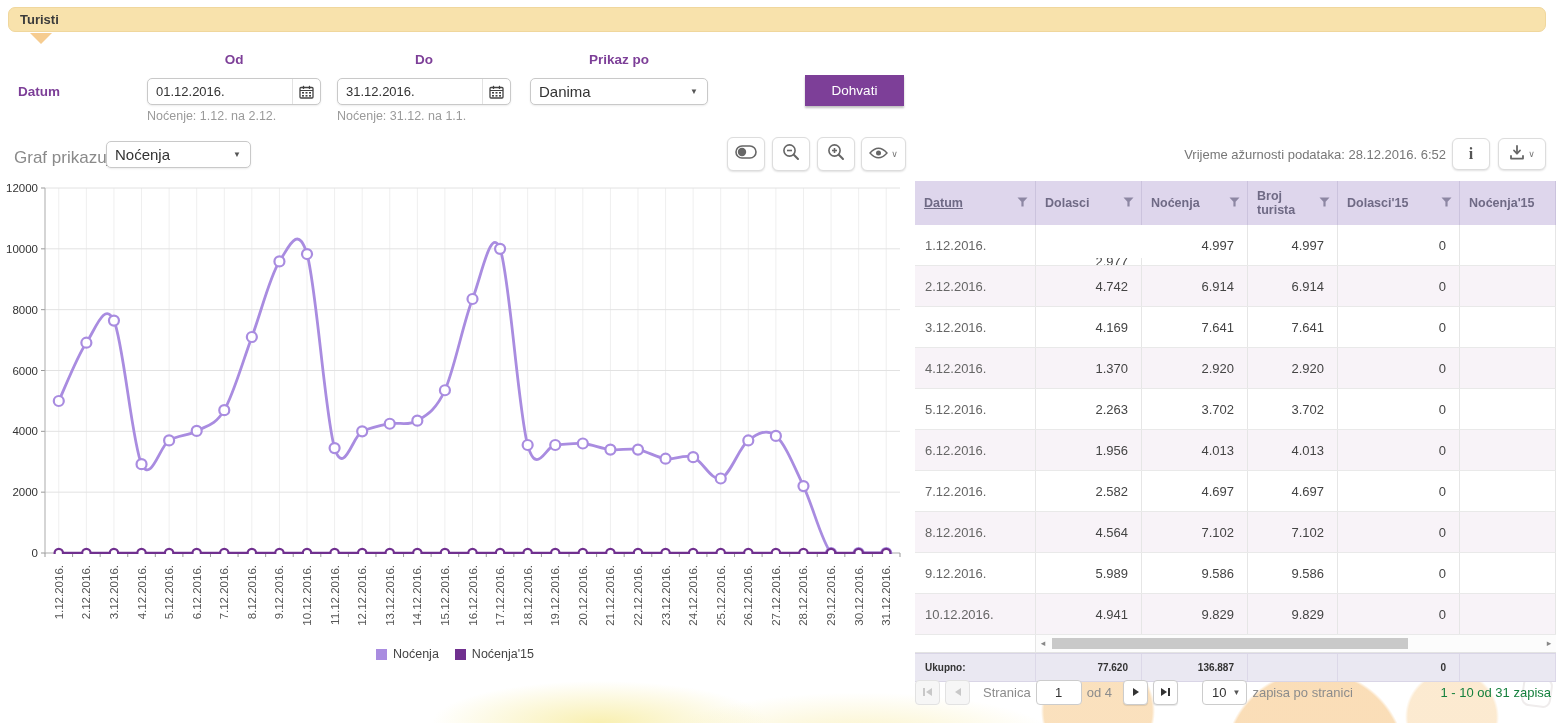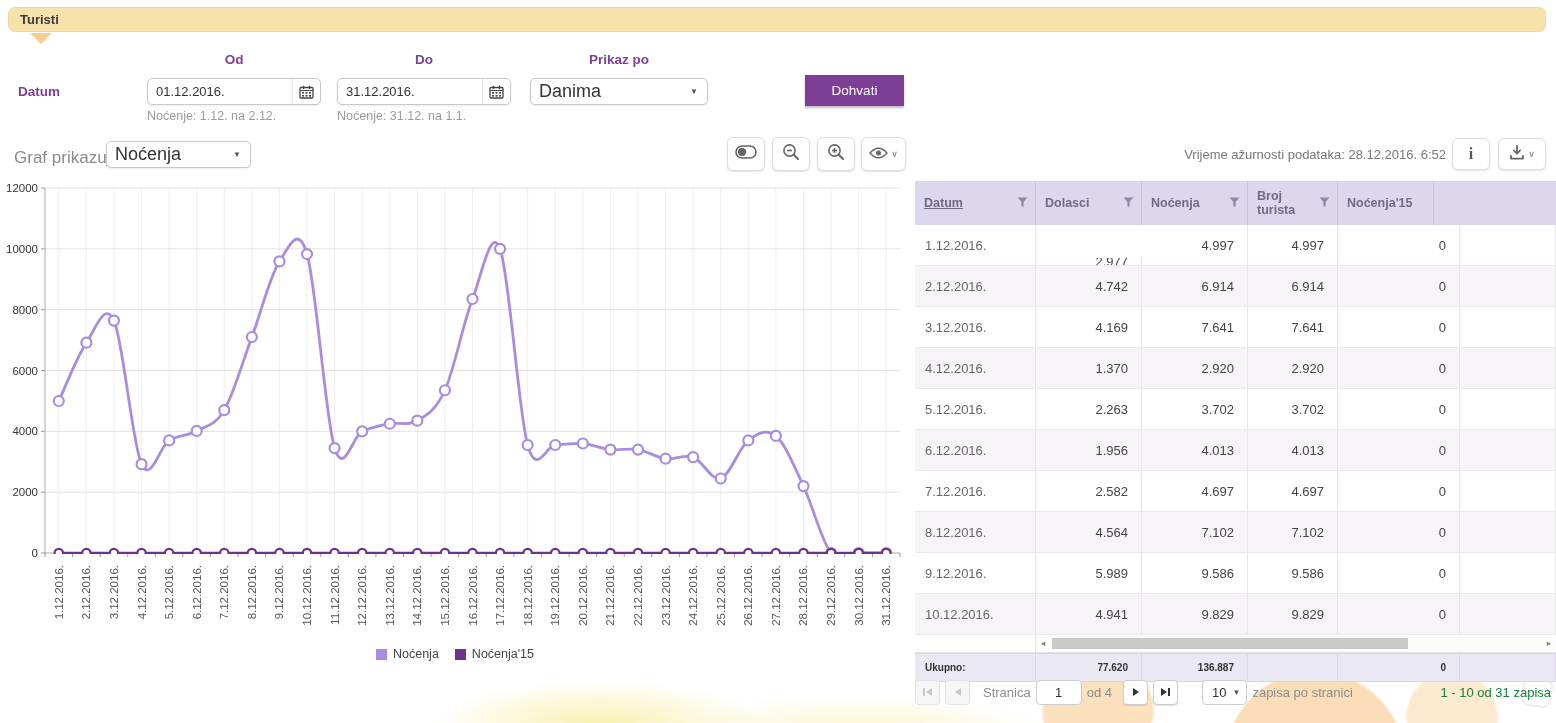--- a/index.html
+++ b/index.html
@@ -24,21 +24,21 @@
   .tab-pointer{position:absolute;left:30px;top:33px;width:0;height:0;
       border-left:11px solid transparent;border-right:11px solid transparent;border-top:11px solid #f6cc90;}
 
   
   .flabel{position:absolute;color:#7d3f98;font-weight:bold;font-size:13.5px;}
   .inputbox{position:absolute;height:27px;background:#fff;border:1px solid #c9c9c9;border-radius:5px;
       box-shadow:0 1px 2px rgba(0,0,0,.08);display:flex;align-items:center;box-sizing:border-box;gap:36px;}
   .inputbox input{border:none;outline:none;flex:1;min-width:0;font-size:13px;color:#333;
       padding:0 8px;background:transparent;font-family:inherit;}
   .icon-seg{width:27px;align-self:stretch;border-left:1px solid #e2e2e2;display:flex;align-items:center;justify-content:center;cursor:pointer;}
-  .selecttext{flex:1;font-size:18px;color:#333;padding:0 8px;white-space:nowrap;overflow:hidden;}
+  .selecttext{flex:1;font-size:15px;color:#333;padding:0 8px;white-space:nowrap;overflow:hidden;}
   .arrow-seg{width:26px;align-self:stretch;display:flex;align-items:center;justify-content:center;
       font-size:8px;color:#555;cursor:pointer;}
   .note{position:absolute;color:#9a9a9a;font-size:12.5px;}
   .btn-dohvati{position:absolute;left:805px;top:75px;width:99px;height:31px;background:#7d3f98;border:none;
       border-radius:0;color:#fff;font-size:13.5px;font-family:inherit;cursor:pointer;
       box-shadow:0 2px 2px rgba(0,0,0,.25);}
 
   
   .graf-label{position:absolute;left:14px;top:148px;color:#8a8a8a;font-size:17px;}
   .chart-btn{position:absolute;top:137px;height:34px;background:#fff;border:1px solid #ddd;border-radius:6px;
@@ -434,20 +434,26 @@
           <span><svg width="11" height="10" viewBox="0 0 11 10">
               <path d="M0.5 0.5 H10.5 L6.6 4.8 V9.5 H4.4 V4.8 Z" fill="#8d87a3"></path>
             </svg></span>
         </div>
         <div class="th" style="width: 90px;">
           <span class="hlabel">Broj turista</span>
           <span><svg width="11" height="10" viewBox="0 0 11 10">
               <path d="M0.5 0.5 H10.5 L6.6 4.8 V9.5 H4.4 V4.8 Z" fill="#8d87a3"></path>
             </svg></span>
         </div>
+        <div class="th" style="width: 122px;">
+          <span class="hlabel">Dolasci'15</span>
+          <span><svg width="11" height="10" viewBox="0 0 11 10">
+              <path d="M0.5 0.5 H10.5 L6.6 4.8 V9.5 H4.4 V4.8 Z" fill="#8d87a3"></path>
+            </svg></span>
+        </div>
         <div class="th" style="width: 96px;">
           <span class="hlabel">Noćenja'15</span>
         </div>
       </div>
     <div id="tbody">
         <div class="trow">
           <div class="td date" style="width: 121px;">1.12.2016.</div>
           <div class="td num" style="width: 106px; margin-top: 33px;">2.977</div>
           <div class="td num" style="width: 106px;">4.997</div>
           <div class="td num" style="width: 90px;">4.997</div>

